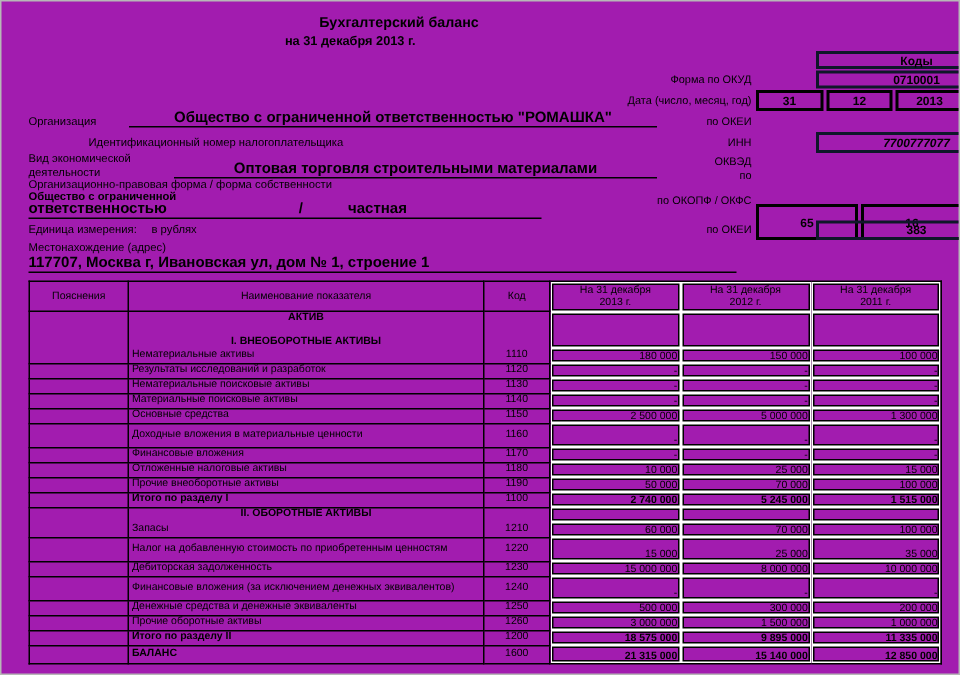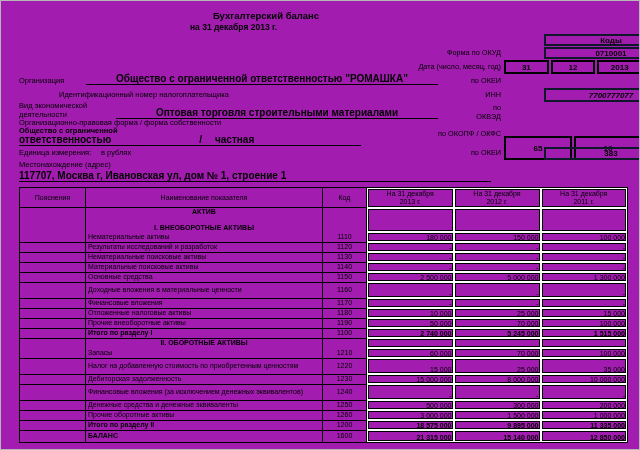--- a/index.html
+++ b/index.html
@@ -70,41 +70,41 @@
     <div>65</div>
     <div>16</div>
   </div>
   <div class="abs cbox" style="top:146px; height:13px;">383</div>
 
   <div class="abs code-label" style="top:48px;">Форма по ОКУД</div>
   <div class="abs code-label" style="top:62px;">Дата (число, месяц, год)</div>
   <div class="abs code-label" style="top:76px;">по ОКЕИ</div>
   <div class="abs code-label" style="top:90px;">ИНН</div>
   <div class="abs code-label" style="top:103px;">
+    <div>ОКВЭД</div>
     <div>по</div>
-    <div>ОКВЭД</div>
   </div>
   <div class="abs code-label" style="top:148px;">по ОКЕИ</div>
   <div class="abs code-label" style="top:129px;">по ОКОПФ / ОКФС</div>
 
   <div class="abs flabel" style="left:18px; top:76px;">Организация</div>
   <div class="abs uval" style="left:85px; top:72px; width:352px; height:12px;">Общество с ограниченной ответственностью "РОМАШКА"</div>
 
   <div class="abs flabel" style="left:18px; top:90px;margin-left:40px;">Идентификационный номер налогоплательщика</div>
 
   <div class="abs flabel" style="left:18px; top:101px;">Вид экономической</div>
   <div class="abs flabel" style="left:18px; top:110px;">деятельности</div>
   <div class="abs uval" style="left:115px; top:106px; width:322px; height:12px;">Оптовая торговля строительными материалами</div>
 
   <div class="abs flabel" style="left:18px; top:118px;">Организационно-правовая форма / форма собственности</div>
   <div class="abs flabel" style="left:18px; top:126px; font-weight:bold;">Общество с ограниченной</div>
   <div class="abs uval uval-left" style="left:18px; top:133px; width:342px; height:12px;">
     <span>ответственностью</span>
     <span style="margin-left:88px;">/</span>
-    <span style="margin-left:13px;">частная</span>
+    <span style="margin-left:30px;">частная</span>
   </div>
 
   <div class="abs flabel" style="left:18px; top:148px;">Единица измерения:</div>
   <div class="abs flabel" style="left:100px; top:148px;">в рублях</div>
 
   <div class="abs flabel" style="left:18px; top:160px;">Местонахождение (адрес)</div>
   <div class="abs uval uval-left" style="left:18px; top:170px; width:472px; height:11px;">117707, Москва г, Ивановская ул, дом № 1, строение 1</div>
 
   <table class="bal">
     <colgroup>

